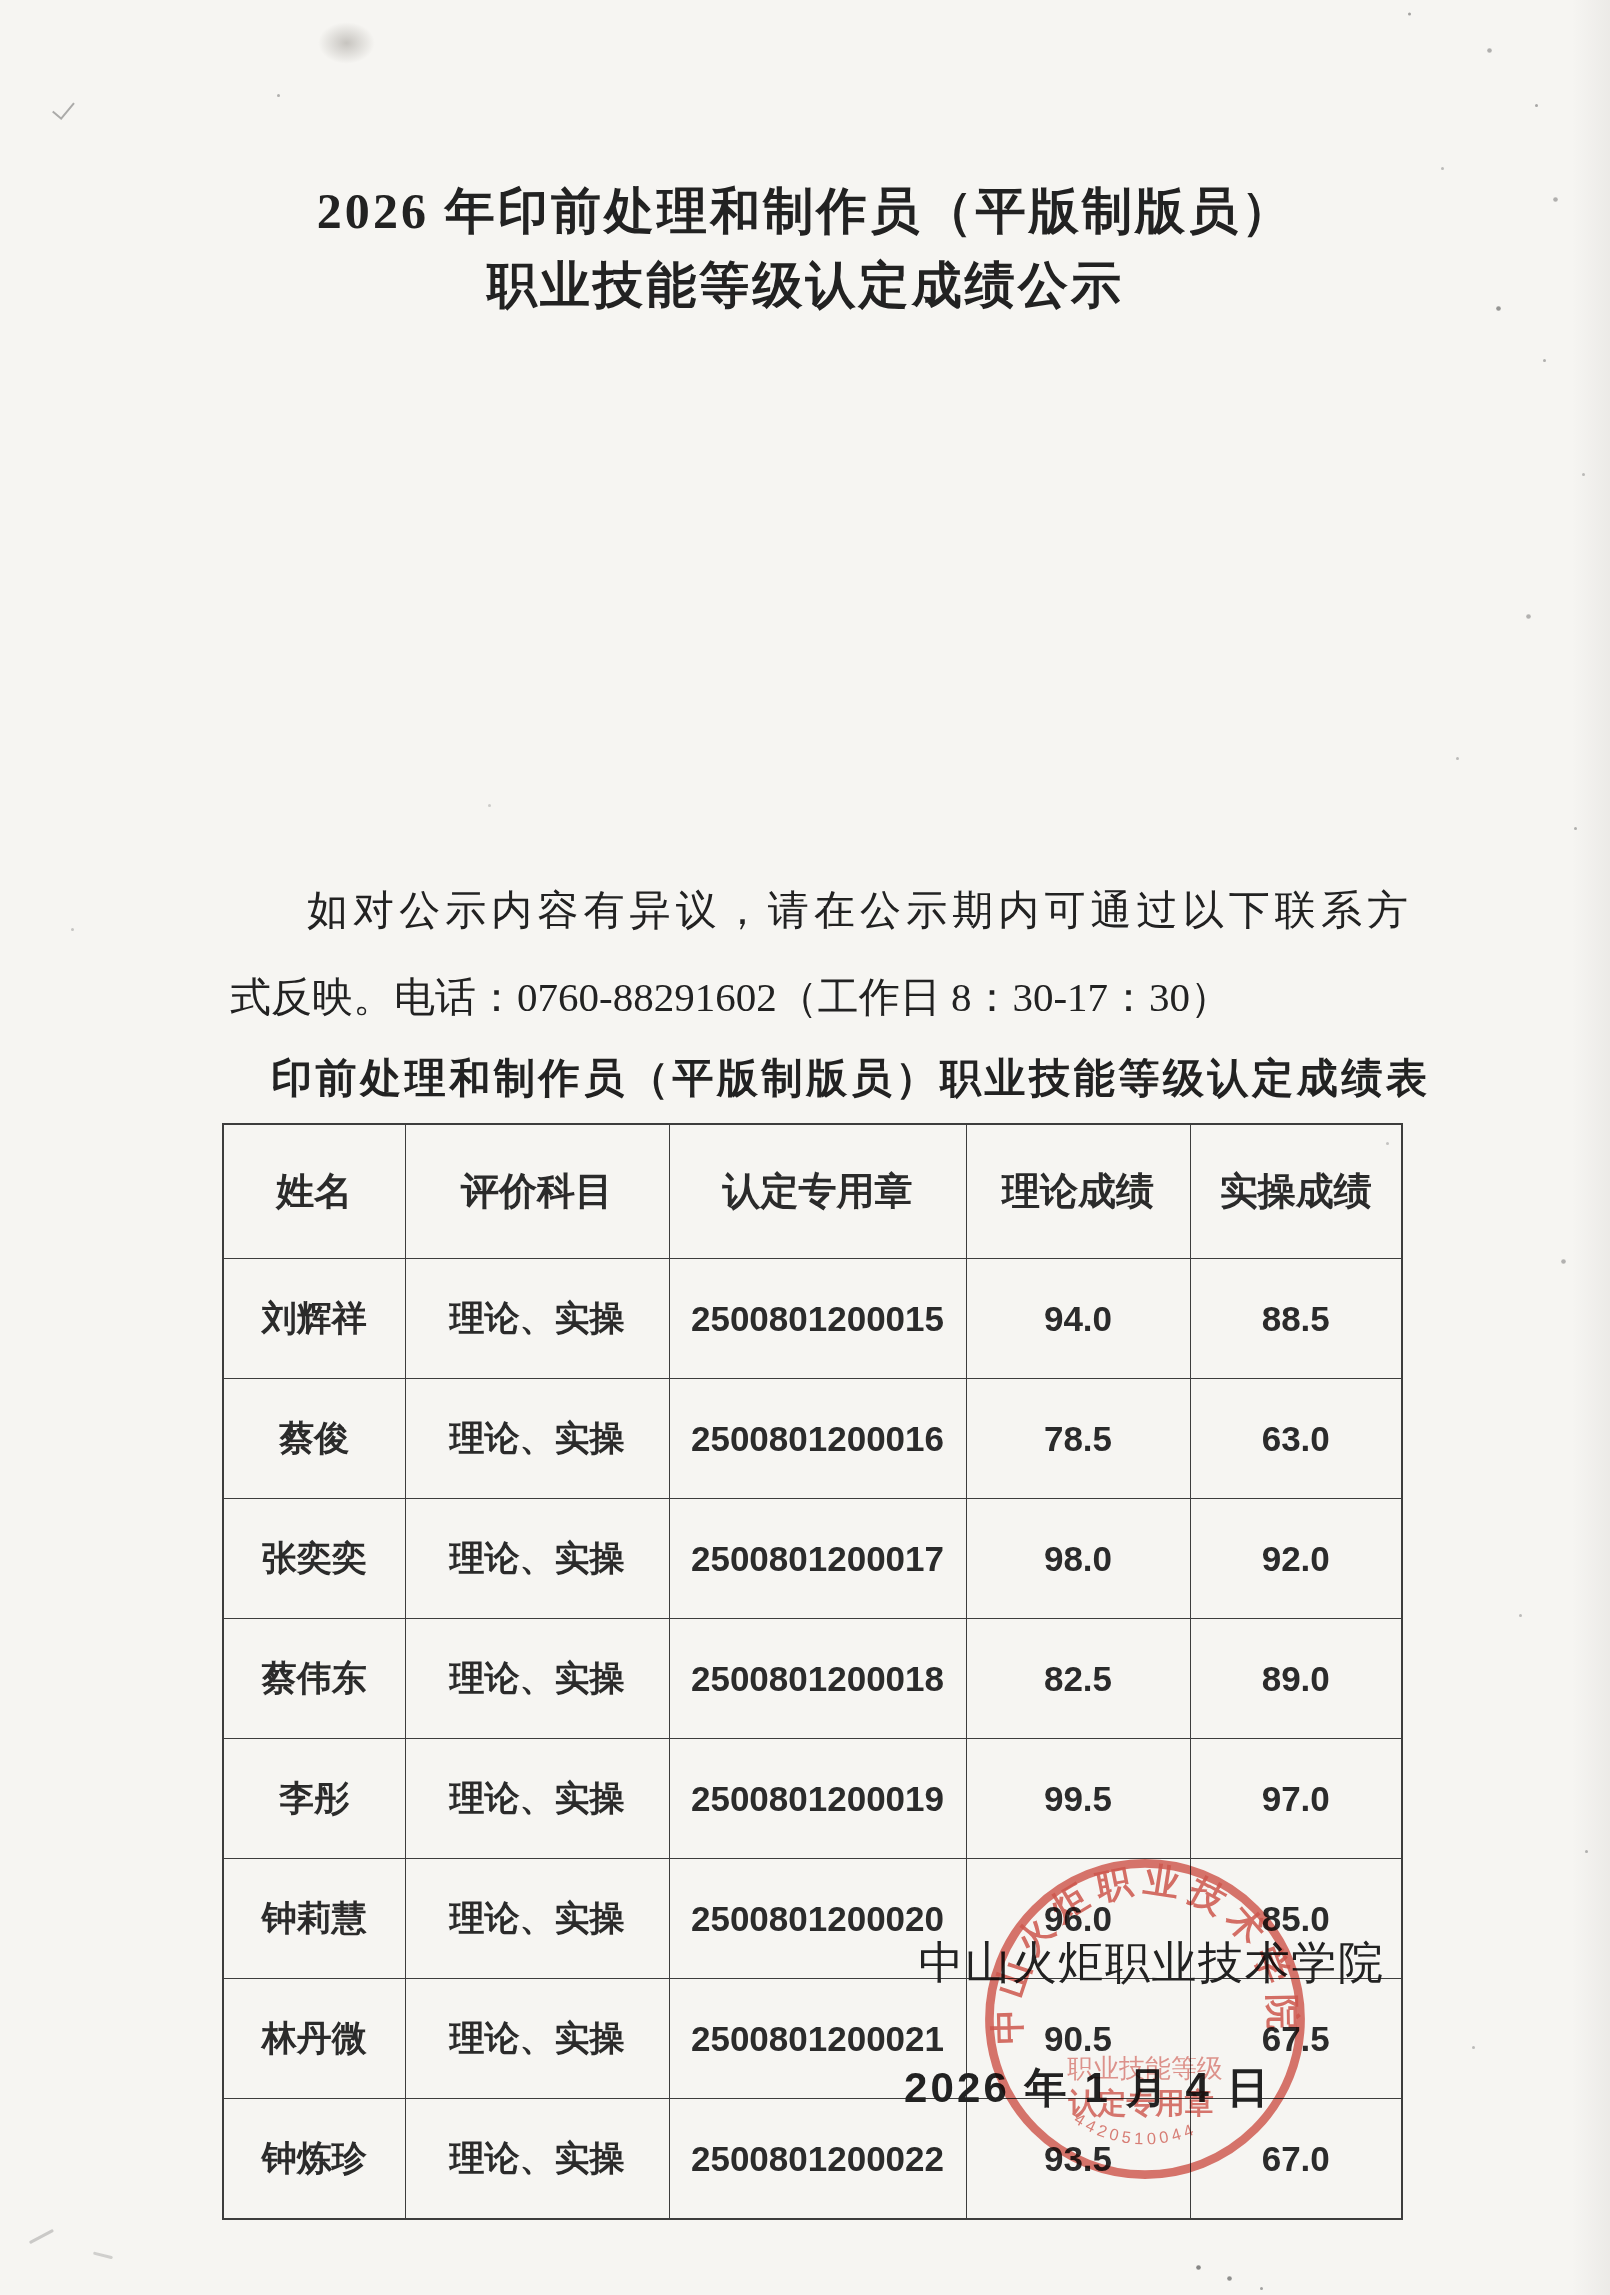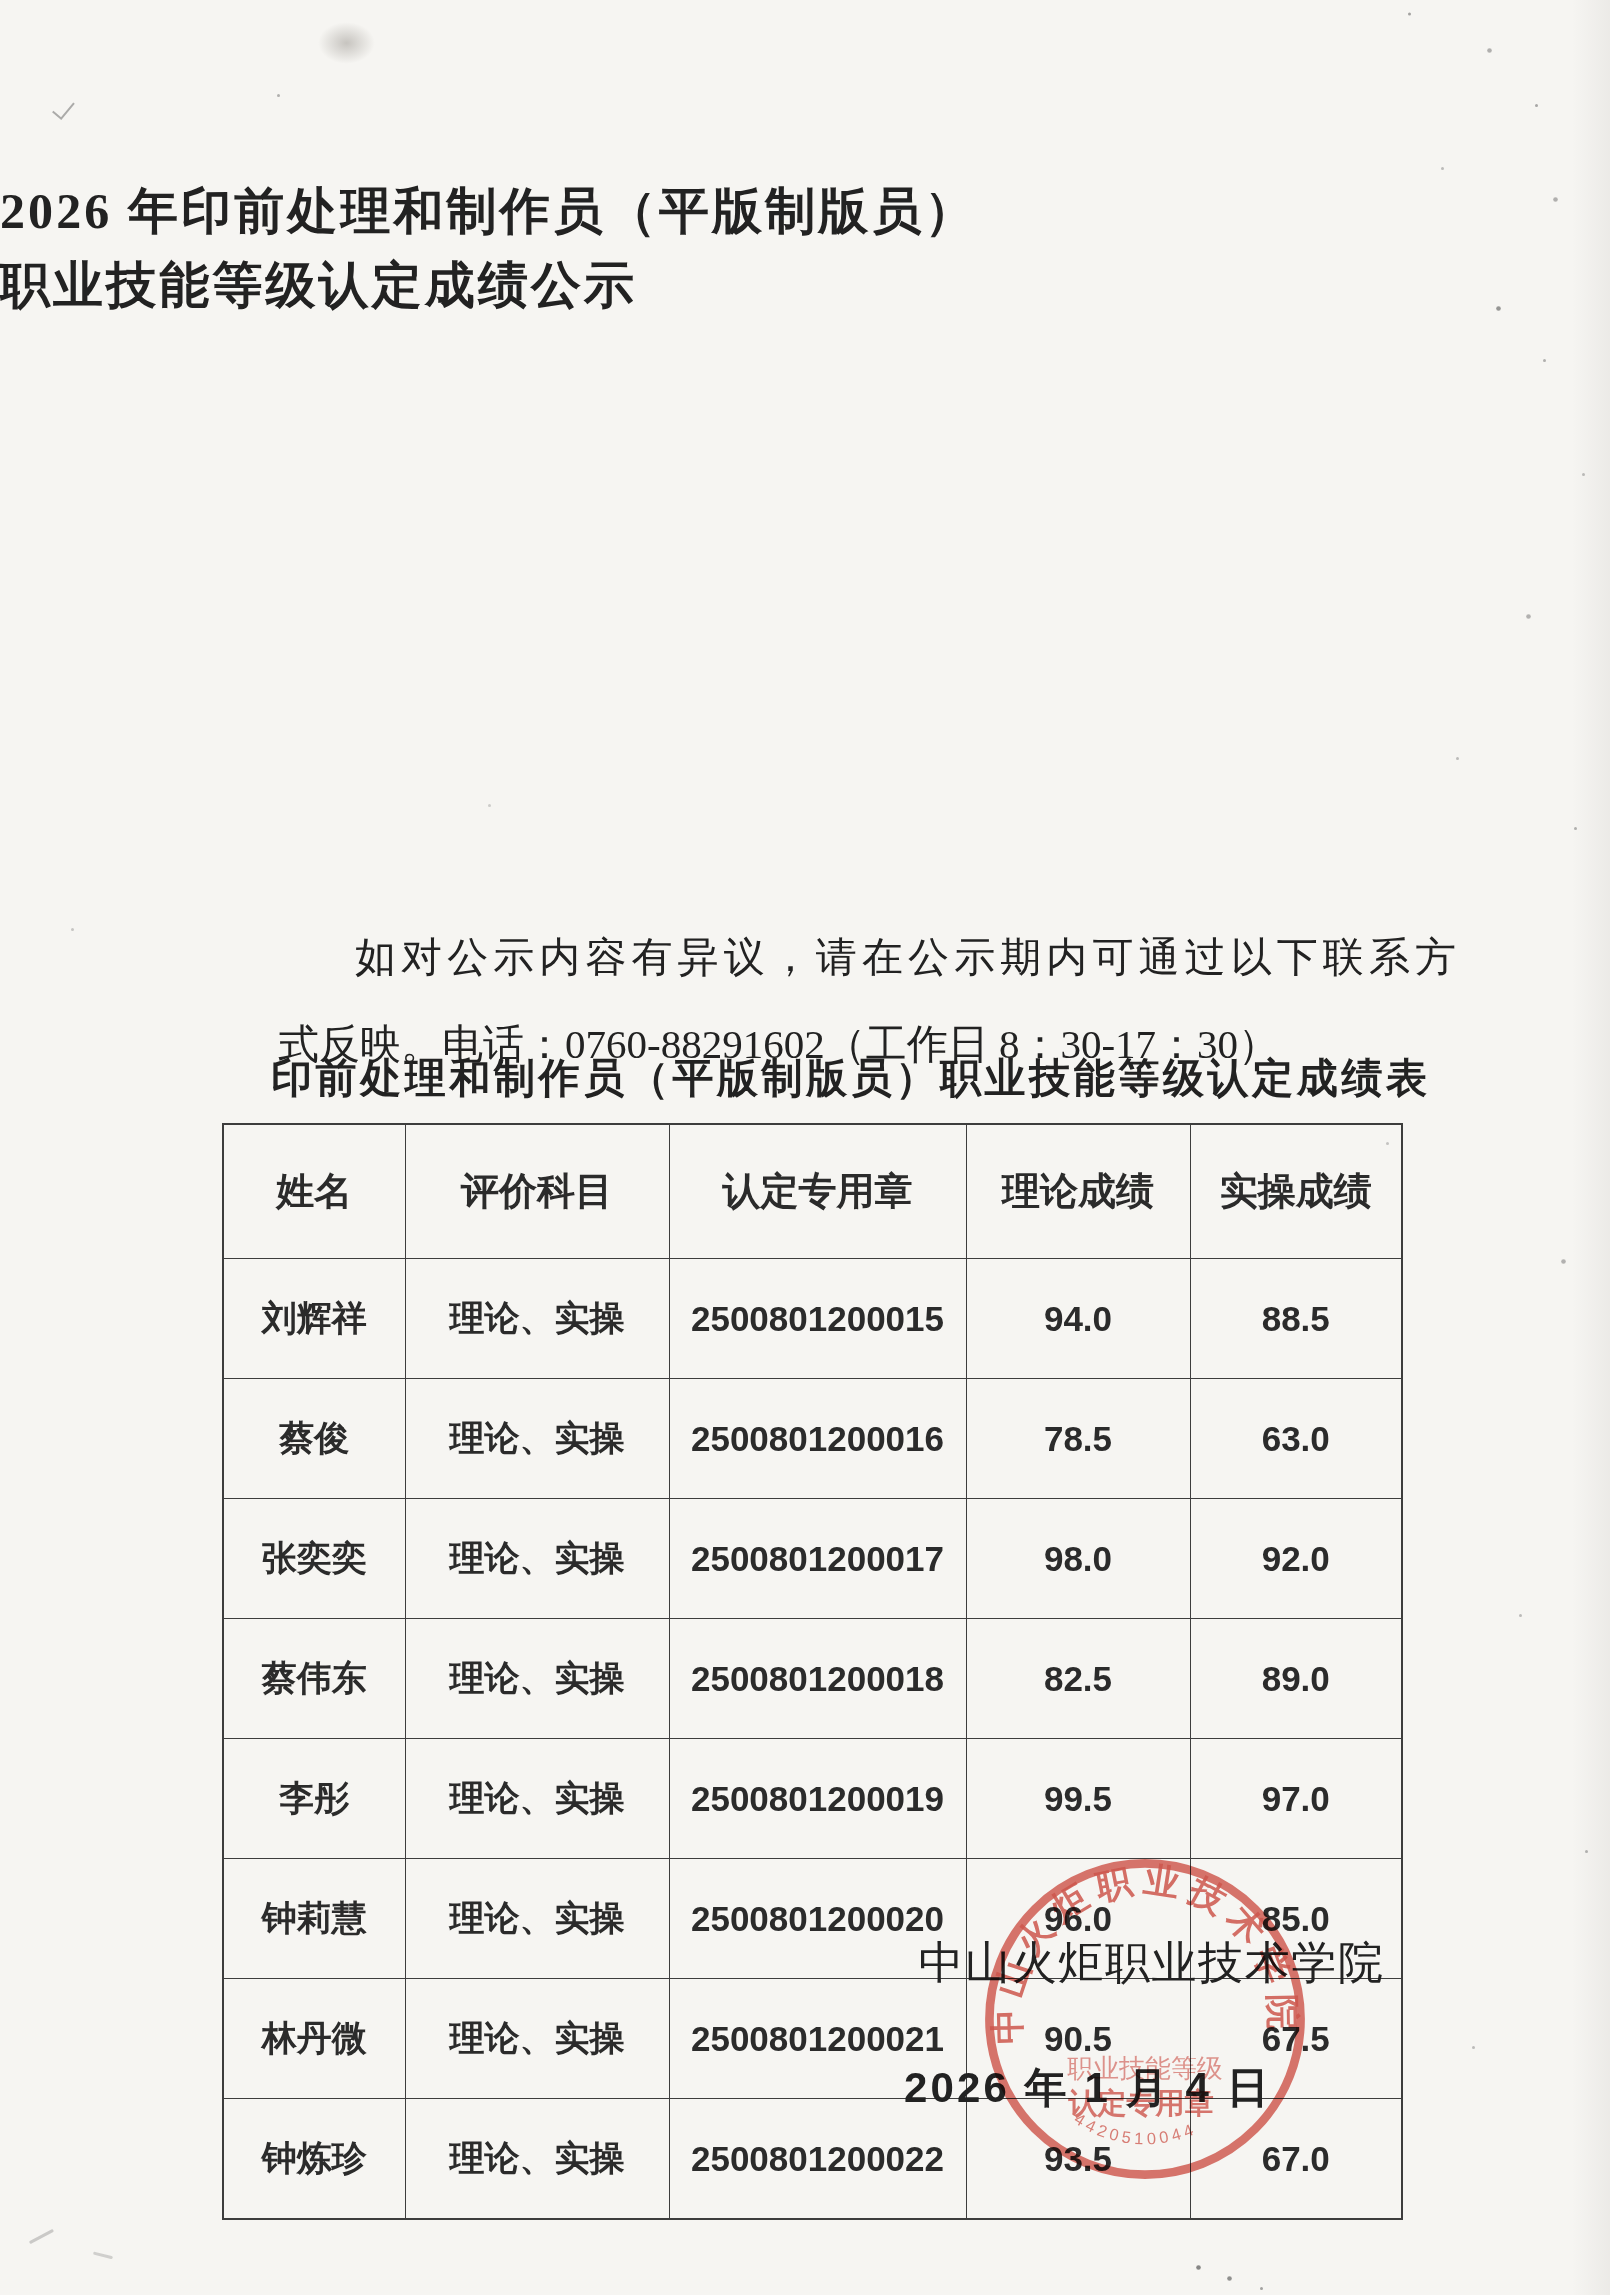--- a/index.html
+++ b/index.html
@@ -3,29 +3,29 @@
 <meta charset="utf-8">
 <style>
   html,body { margin:0; padding:0; background:#e8e6e2; }
   .page {
     position:relative; width:1611px; height:2295px;
     background:#f6f5f2; overflow:hidden;
     font-family:"Liberation Serif", serif; color:#222;
   }
   
   .title-line {
-    position:absolute; left:0; width:1611px; 
+    position:absolute; left:0; width:1611px; text-align:center;
     font-size:50px; font-weight:bold; letter-spacing:3.1px; white-space:nowrap;
   }
   .title-1 { top:178px; }
   .title-2 { top:252px; }
   
   .para { position:absolute; left:230px; width:1178px; font-size:41px; line-height:87px; }
   .p1 { top:431px; }
-  .p2 { top:914px;margin-left:48px; }
+  .p2 { top:867px; }
   .bline { height:87px; }
   .just { text-align:justify; text-align-last:justify; }
   .indent { text-indent:77px; }
   
   .caption {
     position:absolute; left:228px; top:1051px; width:1156px;
     font-size:41px; font-weight:bold;
     text-align:justify; text-align-last:justify;margin-left:43px;
   }
   

